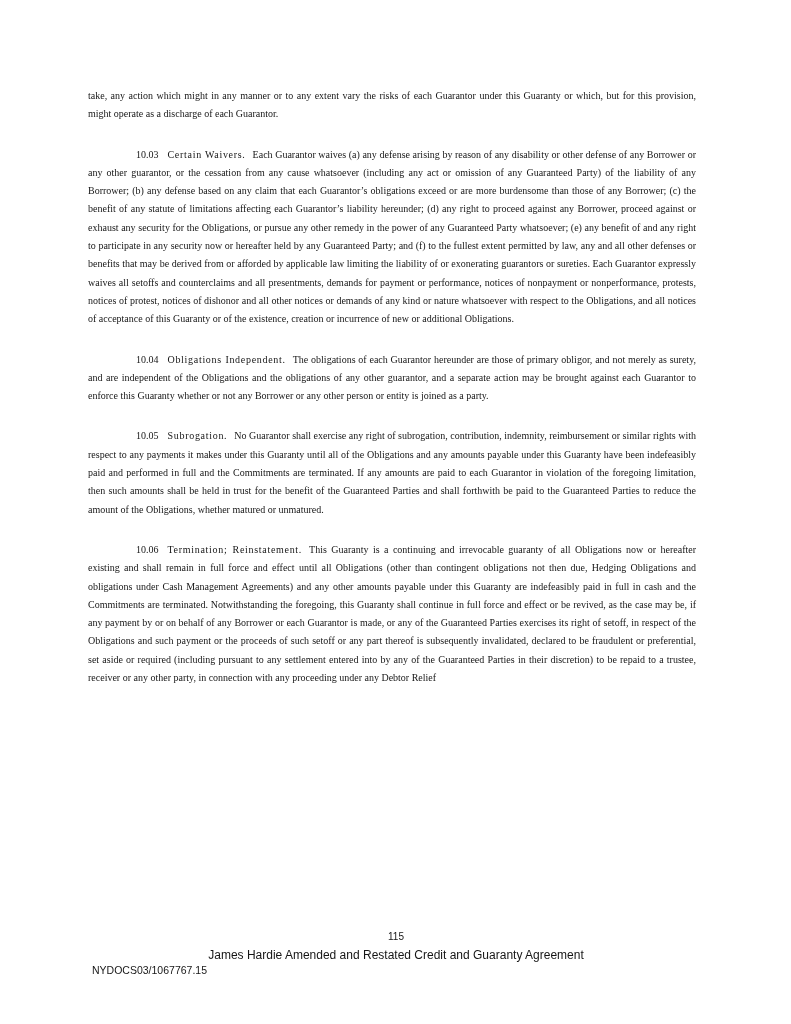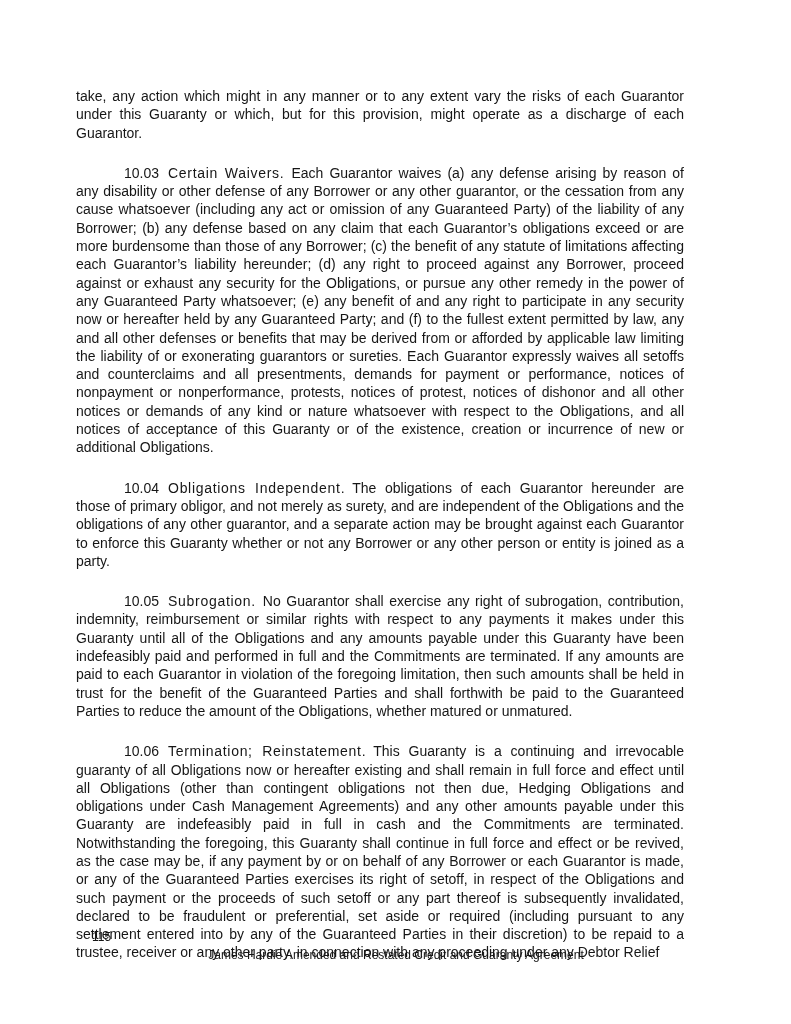--- a/index.html
+++ b/index.html
@@ -11,26 +11,27 @@
     position: relative;
     width: 791px;
     height: 1024px;
     background: #ffffff;
     font-family: "Liberation Sans", "DejaVu Sans", sans-serif;
     color: #161616;
     overflow: hidden;
   }
   .content {
     position: absolute;
-    left: 76px;
+    left: 88px;
     top: 87px;
     width: 608px;
-    font-size: 14px;
+    font-size: 10px;
     line-height: 18.3px;
     text-align: justify;
+    font-family: Liberation Serif, serif;
   }
   .para {
     margin: 0;
   }
   .para + .para {
     margin-top: 22px;
   }
   .section {
     text-indent: 48px;
   }
@@ -41,21 +42,22 @@
     letter-spacing: 0.7px;
     margin-right: 7px;
   }
   .page-footer {
     position: absolute;
     left: 92px;
     top: 929px;
     width: 608px;
   }
   .page-number {
-    font-size: 12px;
+    text-align: center;
+    font-size: 10px;
     line-height: 16px;
   }
   .doc-title {
     text-align: center;
     font-size: 12px;
     line-height: 14px;
     margin-top: 3px;
   }
   .doc-id {
     text-align: left;
@@ -86,14 +88,15 @@
 
     <p class="para section">
       <span class="sec-num">10.06</span><span class="sec-title">Termination; Reinstatement.</span><span class="sec-body">This Guaranty is a continuing and irrevocable guaranty of all Obligations now or hereafter existing and shall remain in full force and effect until all Obligations (other than contingent obligations not then due, Hedging Obligations and obligations under Cash Management Agreements) and any other amounts payable under this Guaranty are indefeasibly paid in full in cash and the Commitments are terminated.  Notwithstanding the foregoing, this Guaranty shall continue in full force and effect or be revived, as the case may be, if any payment by or on behalf of any Borrower or each Guarantor is made, or any of the Guaranteed Parties exercises its right of setoff, in respect of the Obligations and such payment or the proceeds of such setoff or any part thereof is subsequently invalidated, declared to be fraudulent or preferential, set aside or required (including pursuant to any settlement entered into by any of the Guaranteed Parties in their discretion) to be repaid to a trustee, receiver or any other party, in connection with any proceeding under any Debtor Relief</span>
     </p>
 
   </main>
 
   <footer class="page-footer">
     <div class="page-number">115</div>
     <div class="doc-title">James Hardie Amended and Restated Credit and Guaranty Agreement</div>
+    <div class="doc-id">NYDOCS03/1067767.15</div>
   </footer>
 </div>
 
 </body></html>

